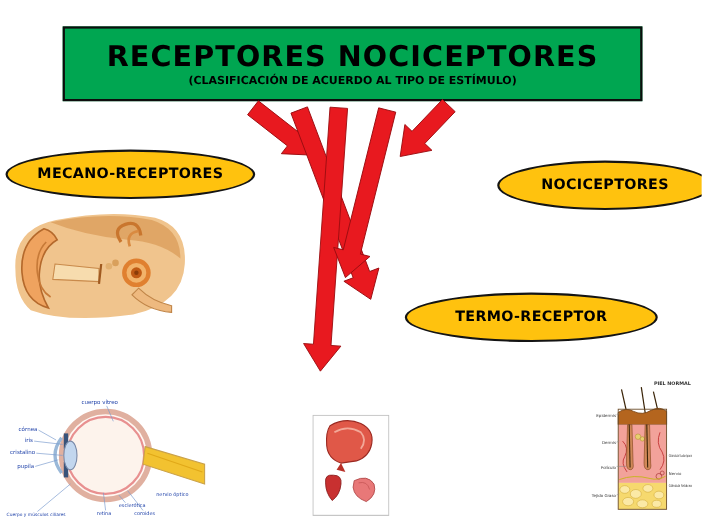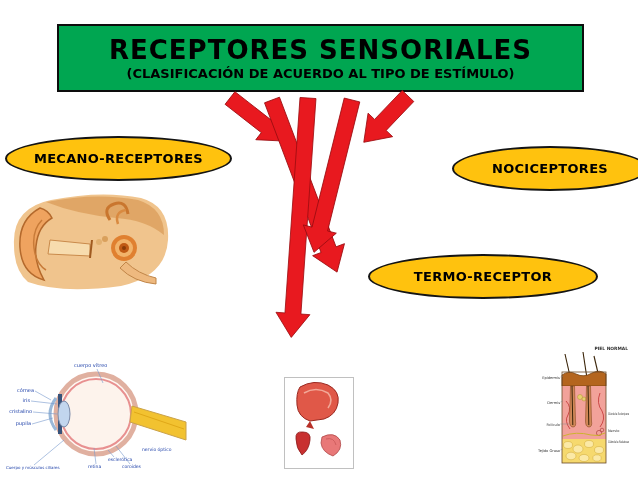--- a/index.html
+++ b/index.html
@@ -6,54 +6,54 @@
   html,body { background:#ffffff; }
   body { font-family:"DejaVu Sans", sans-serif; }
   .slide { position:relative; width:638px; height:479px; background:#ffffff; overflow:hidden; }
 
   .title-box {
     position:absolute; left:57px; top:24px; width:527px; height:68px;
     background:var(--header-bg,#00A651); border:2px solid #0d0d0d;
     display:flex; flex-direction:column; align-items:center; justify-content:center;
   }
   .title { font-size:26px; font-weight:bold; letter-spacing:1px; color:#000; white-space:nowrap; }
-  .subtitle { font-size:13px; font-weight:bold; color:#000; margin-top:1px; white-space:nowrap; }
+  .subtitle { font-size:10px; font-weight:bold; color:#000; margin-top:1px; white-space:nowrap; }
 
   .arrows-layer { position:absolute; left:0; top:0; pointer-events:none; }
   .arrow { fill:var(--arrow-red,#E8191F); stroke:#9b0c10; stroke-width:0.8; }
 
   .node {
     position:absolute; border:2px solid #141414; border-radius:50%;
     background:var(--node-bg,#FFC20E); color:#000;
     display:flex; align-items:center; justify-content:center;
     font-size:13px; font-weight:bold; letter-spacing:0.3px; white-space:nowrap;
   }
   .node-mecano { left:5px;   top:136px; width:227px; height:45px; }
   .node-noci   { left:452px; top:146px; width:196px; height:45px; }
-  .node-termo  { left:368px; top:254px; width:230px; height:45px; }
+  .node-termo  { left:368px; top:266px; width:230px; height:45px; }
   .node-foto   { left:55px;  top:301px; width:214px; height:45px; }
   .node-quimio { left:218px; top:335px; width:230px; height:45px; box-shadow:-7px 6px 0 #161616; }
 
   .illus { position:absolute; }
   .illus-ear  { left:6px;   top:190px; width:168px; height:102px; }
   .illus-eye  { left:4px;   top:356px; width:186px; height:118px; }
   .illus-organ{ left:284px; top:377px; width:70px;  height:92px; }
   .illus-skin { left:536px; top:341px; width:94px;  height:134px; }
 
   .tiny-label { fill:#2244aa; }
   .leader { stroke:#7799cc; stroke-width:0.6; }
   .skin-label { fill:#333333; }
 </style>
 </head>
 <body>
 
 <div class="slide">
 
   <div class="title-box">
-    <div class="title">RECEPTORES SENSORIALES</div>
+    <div class="title">RECEPTORES NOCICEPTORES</div>
     <div class="subtitle">(CLASIFICACIÓN DE ACUERDO AL TIPO DE ESTÍMULO)</div>
   </div>
 
   <svg class="arrows-layer" width="638" height="479" viewBox="0 0 638 479">
     <path class="arrow" transform="translate(230,98) rotate(-52)" d="M-8 0 H8 V46 H17 L0 70 L-17 46 H-8 Z"></path>
     <path class="arrow" transform="translate(272,100) rotate(-20.7)" d="M-8 0 H8 V160 H17 L0 184 L-17 160 H-8 Z"></path>
     <path class="arrow" transform="translate(308,98) rotate(4)" d="M-8 0 H8 V216 H17 L0 240 L-17 216 H-8 Z"></path>
     <path class="arrow" transform="translate(352,100) rotate(14)" d="M-8 0 H8 V133 H17 L0 157 L-17 133 H-8 Z"></path>
     <path class="arrow" transform="translate(408,96) rotate(43.7)" d="M-8 0 H8 V40 H17 L0 64 L-17 40 H-8 Z"></path>
   </svg>

